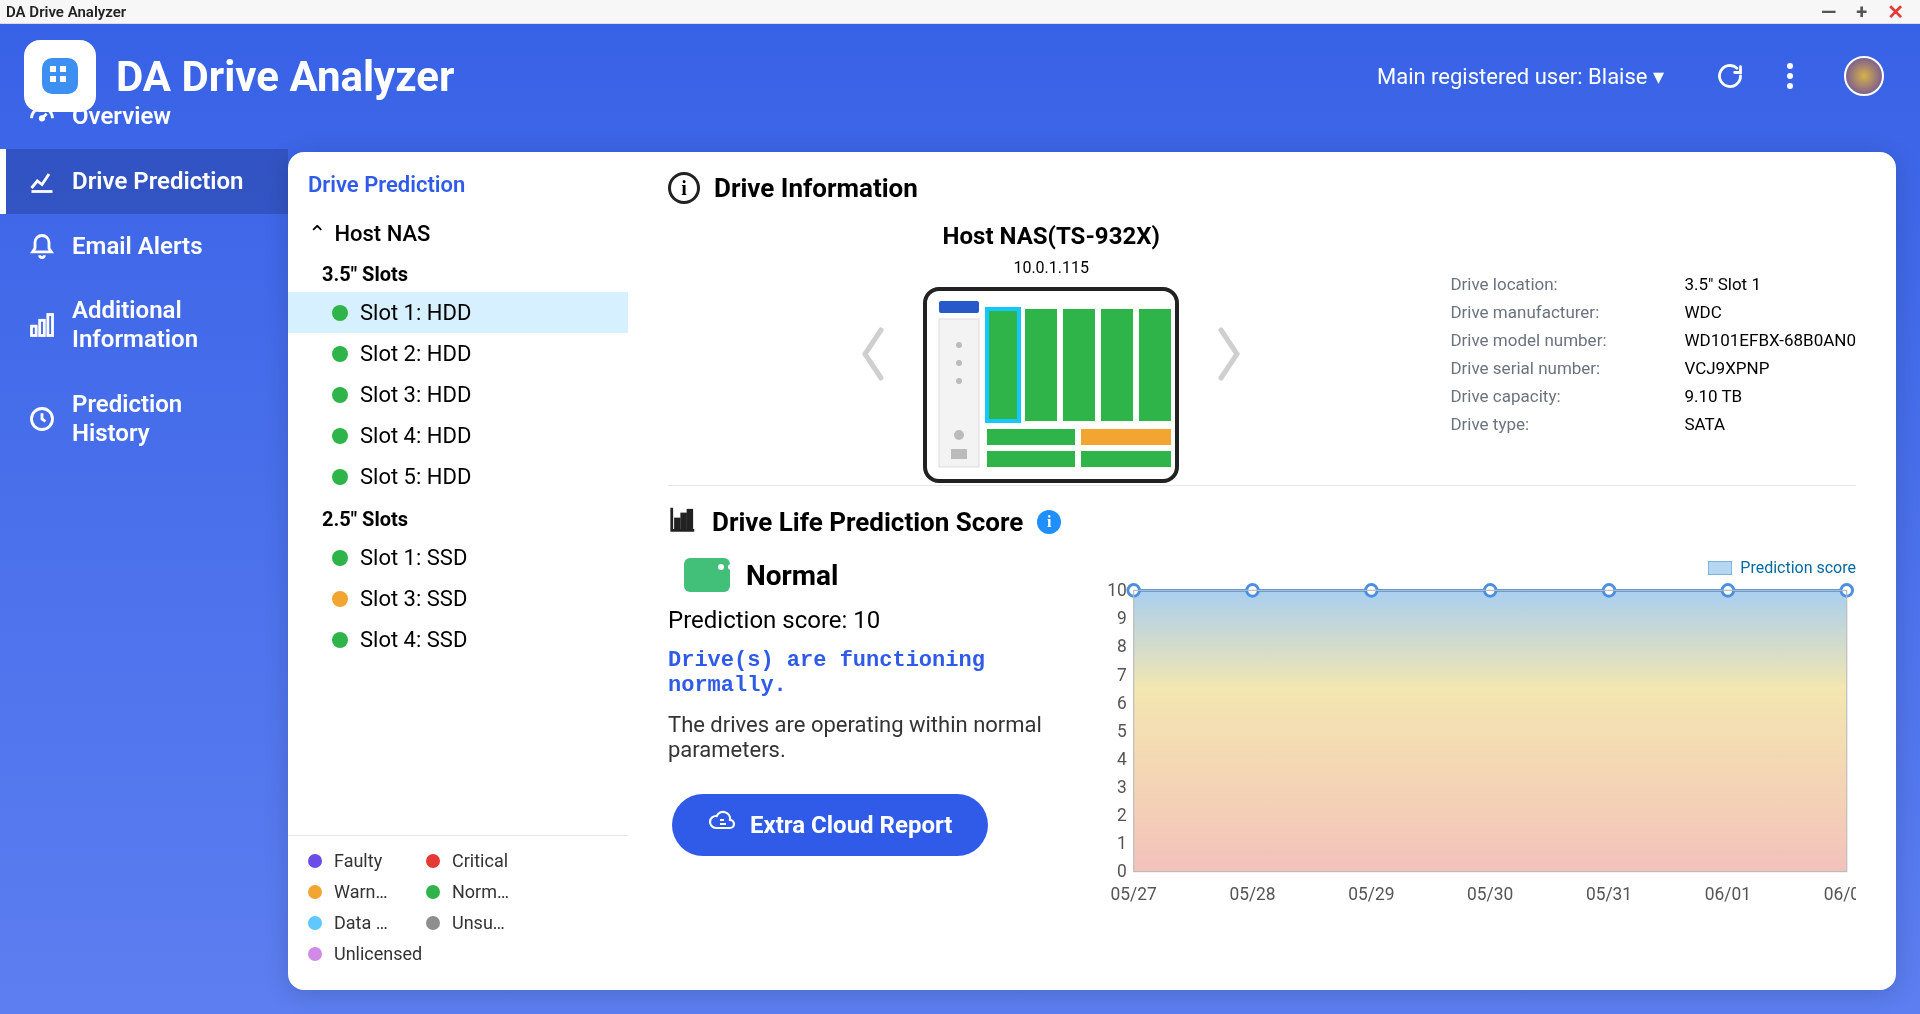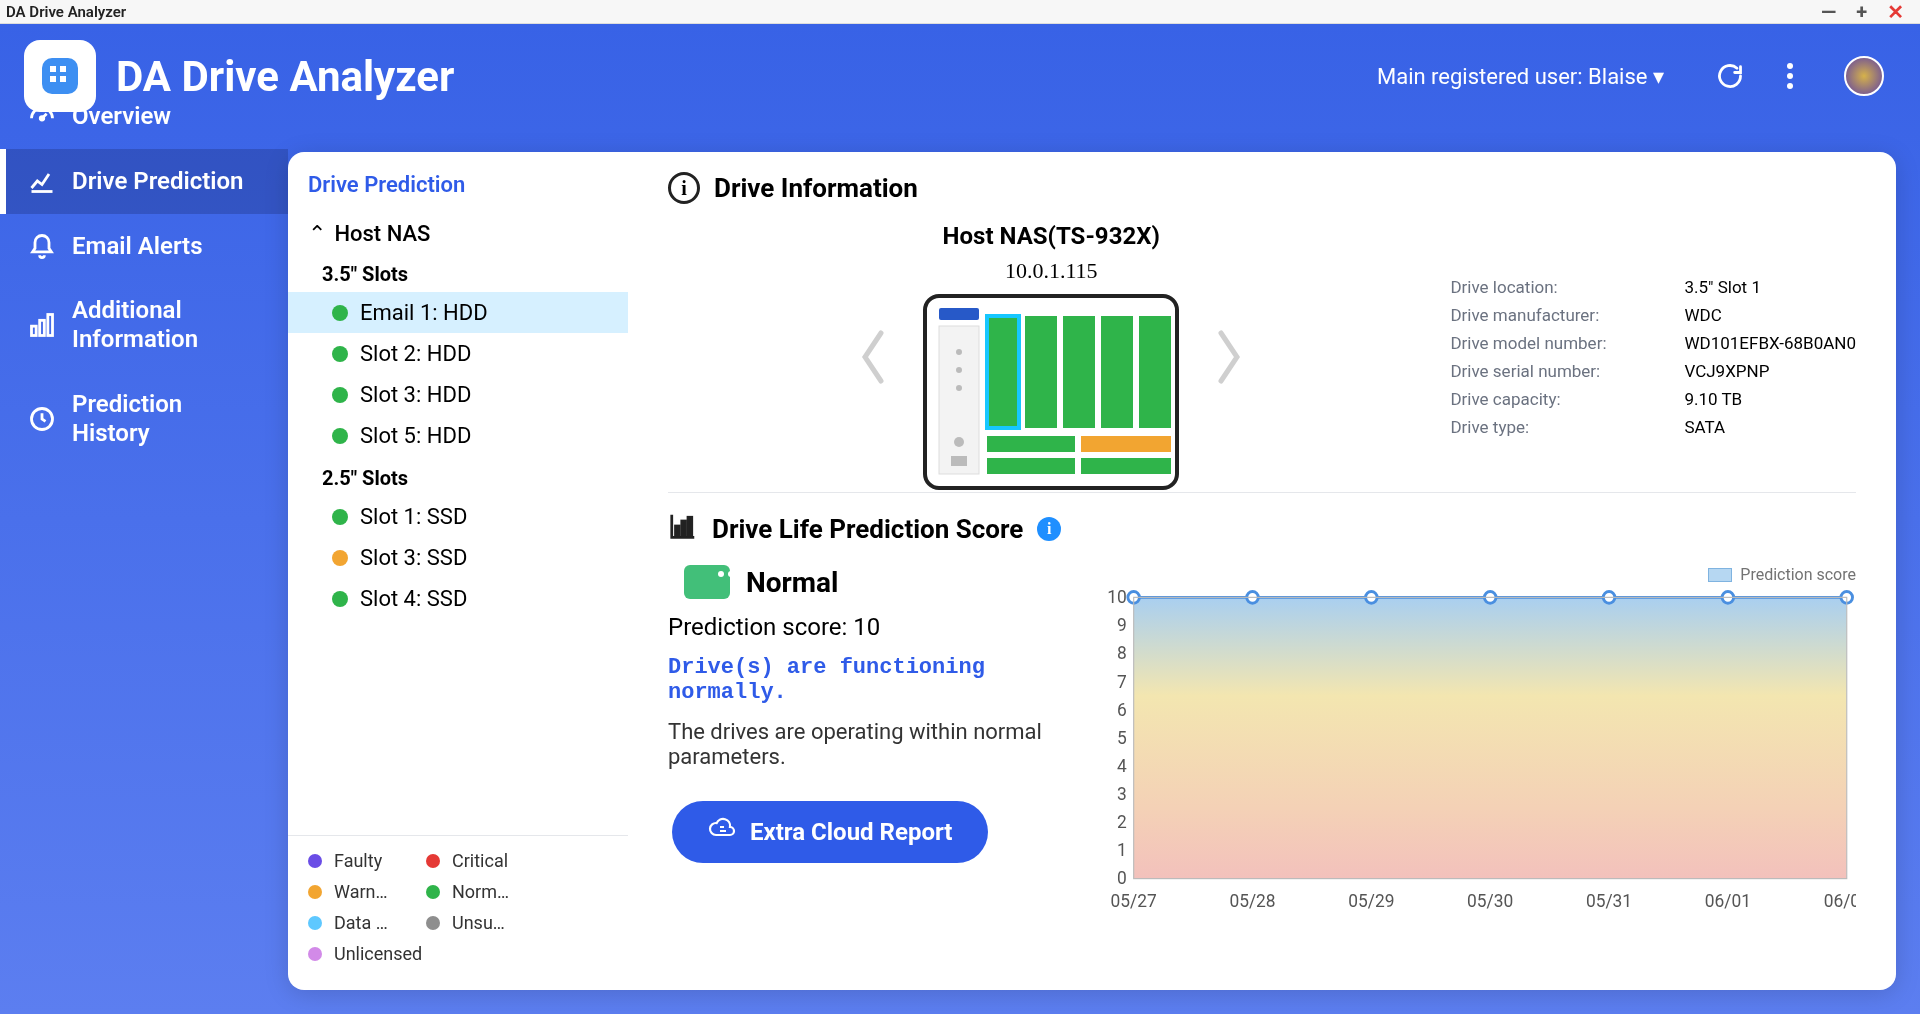--- a/index.html
+++ b/index.html
@@ -60,35 +60,35 @@
   .ldot{width:14px;height:14px;border-radius:50%;}
   
   .detail{flex:1;display:flex;flex-direction:column;padding:20px 40px 18px 40px;gap:18px;}
   .section-hdr{display:flex;align-items:center;gap:14px;font-size:26px;font-weight:700;}
   .section-hdr .lead-icon{width:32px;height:32px;border:3px solid #222;border-radius:50%;display:flex;align-items:center;justify-content:center;font-family:serif;font-weight:700;font-size:20px;}
   .driveinfo{display:flex;align-items:center;gap:16px;border-bottom:1px solid #e5e7eb;}
   .carousel{flex:1;display:flex;align-items:center;justify-content:center;gap:24px;}
   .chev{width:48px;height:80px;display:flex;align-items:center;justify-content:center;cursor:pointer;color:#c9c9c9;}
   .nas-block{display:flex;flex-direction:column;align-items:center;gap:8px;}
   .nas-title{font-size:24px;font-weight:700;}
-  .nas-ip{font-size:22px;font-family:Liberation Serif, serif;}
+  .nas-ip{font-size:16px;}
   .nas-svg{width:260px;height:200px;}
   .props{display:grid;grid-template-columns:220px 1fr;column-gap:14px;row-gap:8px;font-size:17px;}
   .props .k{color:var(--muted);}
   .score-row{display:flex;gap:44px;}
   .score-left{flex:0 0 380px;display:flex;flex-direction:column;gap:14px;}
   .score-badge{display:flex;align-items:center;gap:16px;font-size:28px;font-weight:700;margin-left:16px;}
   .drive-icon{width:46px;height:34px;background:var(--pale-green);border-radius:6px;position:relative;}
   .drive-icon::after{content:"";position:absolute;right:6px;top:6px;width:6px;height:6px;background:#fff;border-radius:50%;box-shadow:10px 0 #fff;}
   .score-val{font-size:24px;}
   .score-msg1{font-size:22px;color:var(--accent);font-weight:600;font-family:Liberation Mono, monospace;}
   .score-msg2{font-size:22px;color:#333;}
   .cloud-btn{margin-top:18px;margin-left:4px;background:var(--accent);color:#fff;border:none;border-radius:999px;padding:16px 36px;font-size:24px;font-weight:700;display:flex;align-items:center;gap:14px;cursor:pointer;width:fit-content;}
   .chart-wrap{flex:1;display:flex;flex-direction:column;}
-  .chart-legend{align-self:flex-end;display:flex;align-items:center;gap:8px;font-size:16px;color:#737373;margin-bottom:4px;}
+  .chart-legend{align-self:flex-end;display:flex;align-items:center;gap:8px;font-size:16px;color:#0369a1;margin-bottom:4px;}
   .chart-legend .sw{width:24px;height:14px;background:#b6d7f2;border:1px solid #7fb3e0;}
   .chart{flex:1;position:relative;}
   .chart svg{width:100%;height:100%;}
 </style>
 </head>
 <body>
 
 <div class="titlebar">
   <span>DA Drive Analyzer</span>
   <span class="titlebar-spacer"></span>
@@ -187,29 +187,33 @@
     <div class="tree-col">
       <div class="tree-title">Drive Prediction</div>
       <div class="tree-host">
         <span>⌃</span>
         <span>Host NAS</span>
       </div>
       <div id="tree-body">
           <div class="tree-group">3.5" Slots</div>
           <div class="tree-slot selected">
             <span class="dot green"></span>
-            <span>Email 1: HDD</span>
+            <span>Slot 1: HDD</span>
           </div>
           <div class="tree-slot">
             <span class="dot green"></span>
             <span>Slot 2: HDD</span>
           </div>
           <div class="tree-slot">
             <span class="dot green"></span>
             <span>Slot 3: HDD</span>
+          </div>
+          <div class="tree-slot">
+            <span class="dot green"></span>
+            <span>Slot 4: HDD</span>
           </div>
           <div class="tree-slot">
             <span class="dot green"></span>
             <span>Slot 5: HDD</span>
           </div>
           <div class="tree-group">2.5" Slots</div>
           <div class="tree-slot">
             <span class="dot green"></span>
             <span>Slot 1: SSD</span>
           </div>

